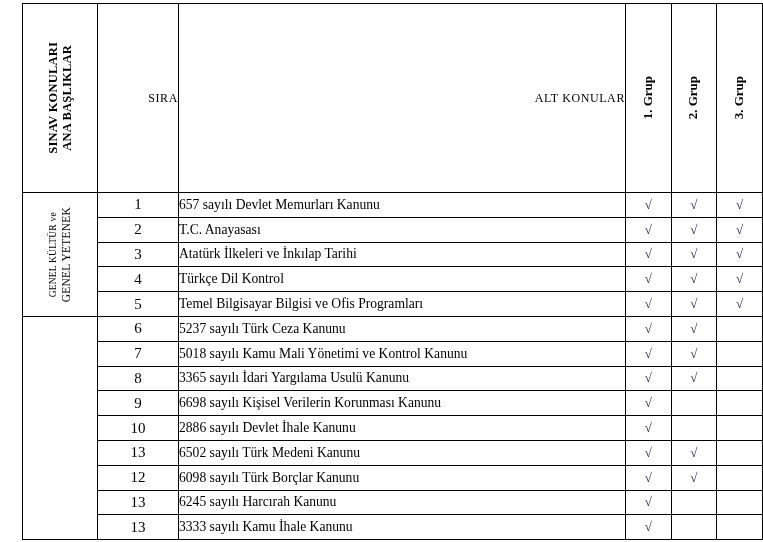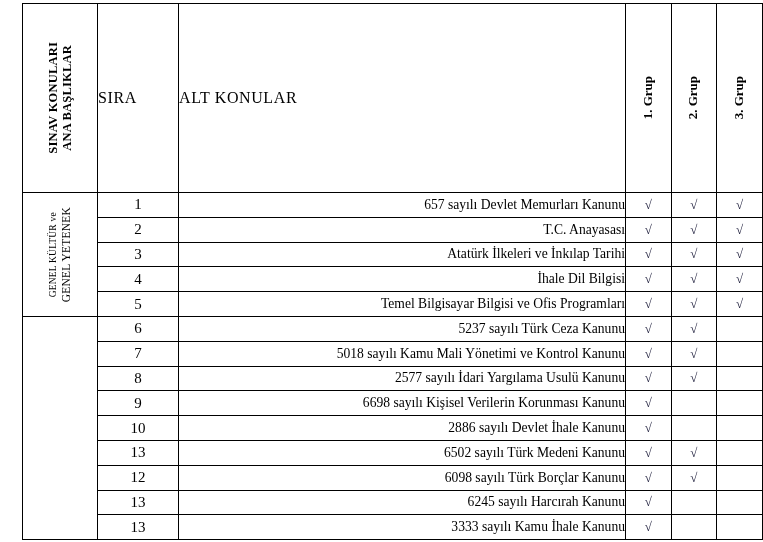--- a/index.html
+++ b/index.html
@@ -70,23 +70,23 @@
     font-weight: bold;
     font-size: 12.5px;
     letter-spacing: 0.2px;
     text-align: center;
   }
   th.th-main-heading .vline2 {
     display: block;
   }
 
   th.th-sira, th.th-alt {
-    text-align: left;
+    text-align: right;
     font-weight: bold;
-    font-size: 16px;
+    font-size: 12px;
     letter-spacing: 0.6px;
   }
 
   th.th-grp {
     position: relative;
   }
   th.th-grp .vert-wrap {
     position: absolute;
     left: 0; top: 0; right: 0; bottom: 0;
     display: flex;
@@ -131,21 +131,21 @@
     border-top: none;
     border-bottom: none;
   }
 
   td.td-sira {
     text-align: center;
     font-size: 15px;
   }
 
   td.td-alt {
-    text-align: right;
+    text-align: left;
     padding-left: 7px;
     font-size: 13.6px;
   }
 
   td.td-check {
     text-align: center;
     font-size: 13px;
     color: #1c1c3a;
   }
   td.td-check .mark {
@@ -230,21 +230,21 @@
       <tr class="data-row">
         <td class="td-sira">3</td>
         <td class="td-alt">Atatürk İlkeleri ve İnkılap Tarihi</td>
         <td class="td-check"><span class="mark">√</span></td>
         <td class="td-check"><span class="mark">√</span></td>
         <td class="td-check"><span class="mark">√</span></td>
       </tr>
 
       <tr class="data-row">
         <td class="td-sira">4</td>
-        <td class="td-alt">İhale Dil Bilgisi</td>
+        <td class="td-alt">Türkçe Dil Kontrol</td>
         <td class="td-check"><span class="mark">√</span></td>
         <td class="td-check"><span class="mark">√</span></td>
         <td class="td-check"><span class="mark">√</span></td>
       </tr>
 
       <tr class="data-row">
         <td class="td-sira">5</td>
         <td class="td-alt">Temel Bilgisayar Bilgisi ve Ofis Programları</td>
         <td class="td-check"><span class="mark">√</span></td>
         <td class="td-check"><span class="mark">√</span></td>
@@ -263,21 +263,21 @@
       <tr class="data-row">
         <td class="td-sira">7</td>
         <td class="td-alt">5018 sayılı Kamu Mali Yönetimi ve Kontrol Kanunu</td>
         <td class="td-check"><span class="mark">√</span></td>
         <td class="td-check"><span class="mark">√</span></td>
         <td class="td-check"><span class="mark"></span></td>
       </tr>
 
       <tr class="data-row">
         <td class="td-sira">8</td>
-        <td class="td-alt">2577 sayılı İdari Yargılama Usulü Kanunu</td>
+        <td class="td-alt">3365 sayılı İdari Yargılama Usulü Kanunu</td>
         <td class="td-check"><span class="mark">√</span></td>
         <td class="td-check"><span class="mark">√</span></td>
         <td class="td-check"><span class="mark"></span></td>
       </tr>
 
       <tr class="data-row">
         <td class="td-sira">9</td>
         <td class="td-alt">6698 sayılı Kişisel Verilerin Korunması Kanunu</td>
         <td class="td-check"><span class="mark">√</span></td>
         <td class="td-check"><span class="mark"></span></td>

